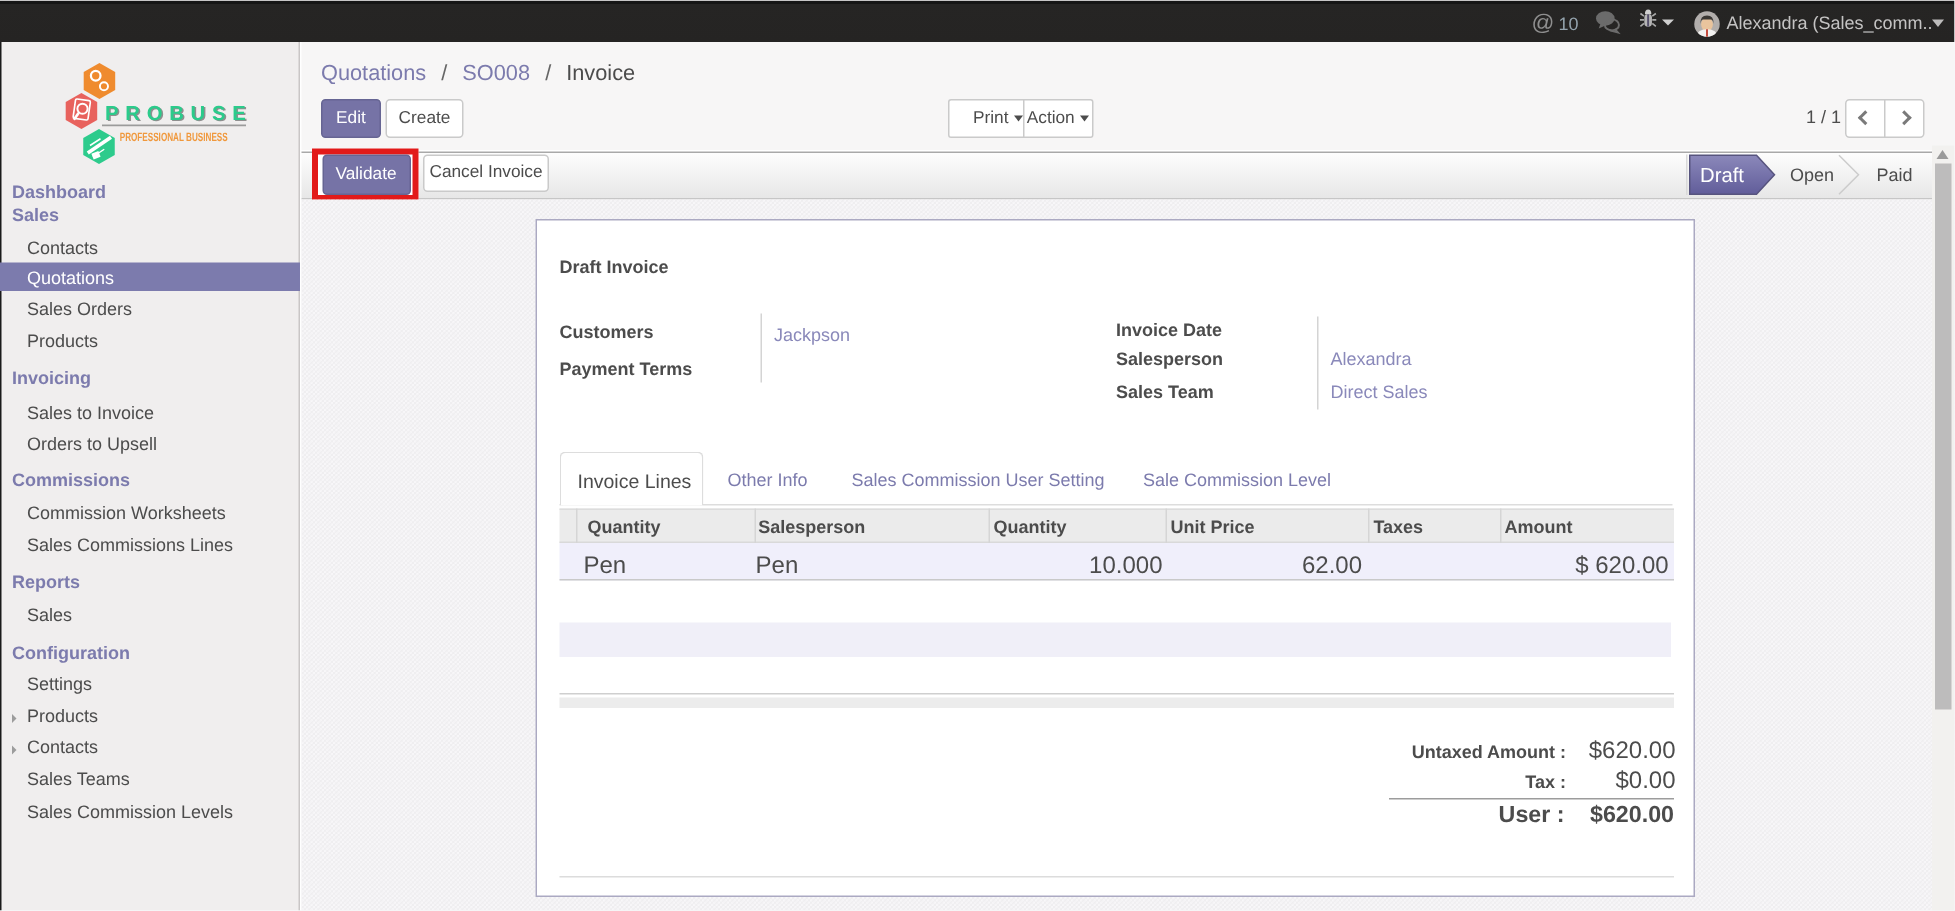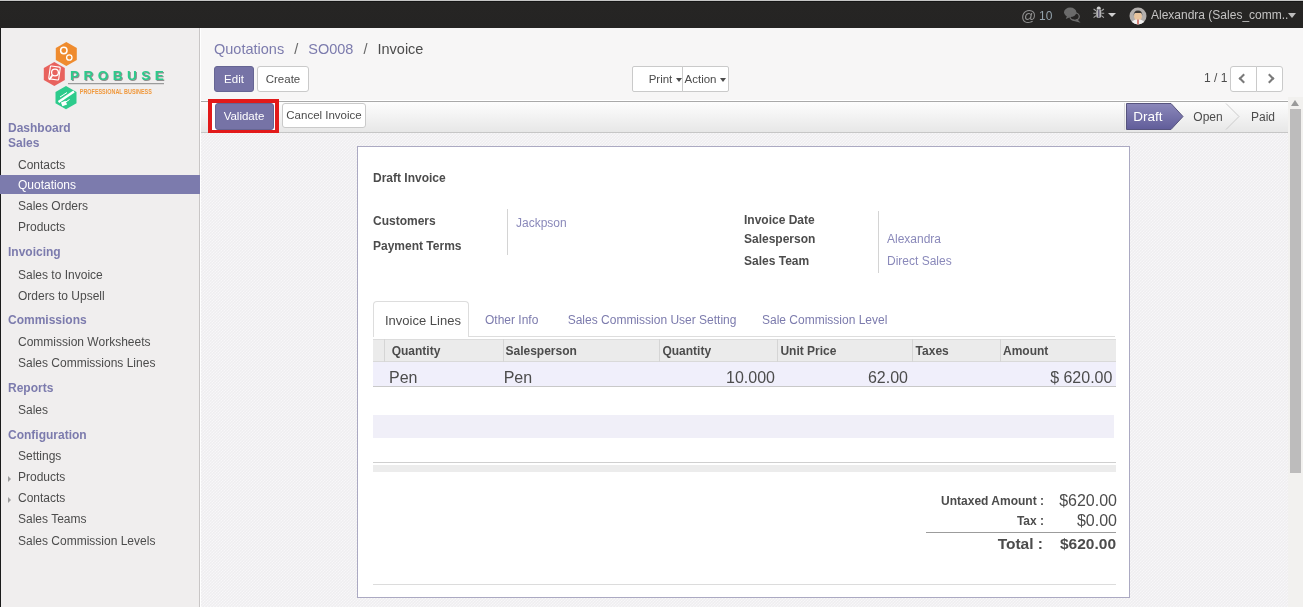--- a/index.html
+++ b/index.html
@@ -209,18 +209,18 @@
 
 <div class="abs" style="left:372.5px;top:415px;width:741px;height:22.7px;background:#f0eff8"></div>
 <div class="abs" style="left:372.5px;top:461.6px;width:743px;height:1px;background:#cfcfcf"></div>
 <div class="abs" style="left:372.5px;top:464.6px;width:743px;height:7px;background:#ececec"></div>
 
 <div class="lbl" style="right:259px;top:495px">Untaxed Amount :</div>
 <div class="td" style="right:186px;top:495px">$620.00</div>
 <div class="lbl" style="right:259px;top:515px">Tax :</div>
 <div class="td" style="right:186px;top:515px">$0.00</div>
 <div class="abs" style="left:925.7px;top:531.5px;width:190px;height:1px;background:#9c9c9c"></div>
-<div class="lbl" style="right:260px;top:536px;font-size:15.5px;line-height:15.5px">Total :</div>
+<div class="lbl" style="right:260px;top:536px;font-size:15.5px;line-height:15.5px">User :</div>
 <div class="lbl" style="right:187px;top:536px;font-size:15.5px;line-height:15.5px">$620.00</div>
 <div class="abs" style="left:373px;top:583.5px;width:743px;height:1px;background:#dcdcdc"></div>
 <div id="scroll"></div>
 <div id="uparr"></div>
 <div id="thumb"></div>
 
 </body></html>

